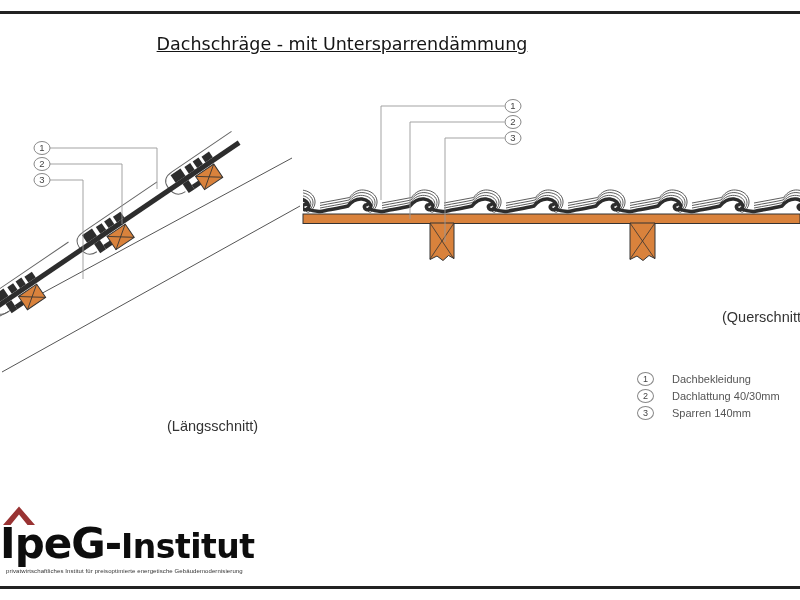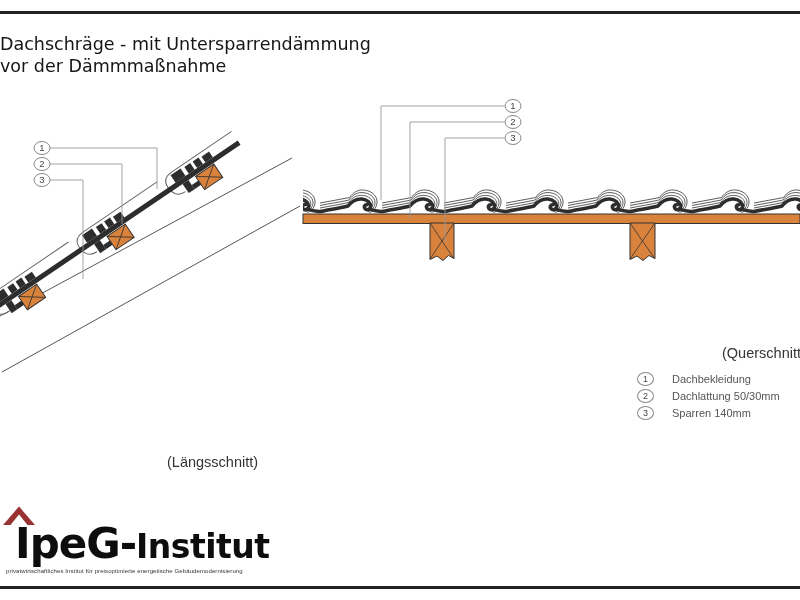--- a/index.html
+++ b/index.html
@@ -4,58 +4,57 @@
 <style>
   html,body{margin:0;padding:0;}
   body{
     width:800px;height:600px;position:relative;overflow:hidden;
     background:#ffffff;font-family:"Liberation Sans",sans-serif;
   }
   .hbar{position:absolute;left:0;width:800px;height:3px;background:#222222;}
   .hbar.top{top:11px;}
   .hbar.bottom{top:586px;}
   .title{
-    position:absolute;top:34px;left:0;width:684px;text-align:left;
-    font-family:"DejaVu Sans",sans-serif;font-size:17.5px;line-height:21.5px;color:#151515;
+    position:absolute;top:34px;left:0;width:684px;text-align:center;
+    font-family:"DejaVu Sans",sans-serif;font-size:17.5px;line-height:21.5px;color:#151515;text-decoration:underline;
   }
   .svg-layer{position:absolute;left:0;top:0;}
   .section-label{
     position:absolute;font-family:"Liberation Sans",sans-serif;
-    font-size:14.5px;color:#333;white-space:nowrap;margin-top:36px;
+    font-size:14.5px;color:#333;white-space:nowrap;
   }
   #label-laengsschnitt{left:167px;top:418px;width:120px;text-align:left;}
   #label-querschnitt{left:722px;top:309px;}
   .legend{position:absolute;left:637px;top:372px;}
   .legend-row{display:flex;align-items:center;height:13px;margin-bottom:4px;}
   .legend-circle{
     width:15px;height:12px;border:1px solid #888;border-radius:50%;
     font-size:9px;line-height:12px;text-align:center;color:#444;flex:0 0 auto;
   }
   .legend-label{font-size:11px;color:#555;margin-left:18px;white-space:nowrap;}
   .logo{position:absolute;left:0;top:500px;width:260px;}
   .logo-chevron{position:absolute;left:2px;top:4px;}
   .logo-text{
-    position:absolute;left:15px;top:19px;white-space:nowrap;color:#0d0d0d;
+    position:absolute;left:0;top:19px;white-space:nowrap;color:#0d0d0d;
     font-family:"DejaVu Sans",sans-serif;font-weight:bold;
   }
   .brand-main{font-size:42px;letter-spacing:-1px;}
   .brand-suffix{font-size:33px;letter-spacing:-0.5px;}
   .logo-tagline{
     position:absolute;left:6px;top:68px;font-size:6px;color:#333;
     letter-spacing:0.1px;white-space:nowrap;
   }
 </style>
 </head>
 <body>
 
 <div class="hbar top"></div>
 
 <div class="title">
   <div>Dachschräge - mit Untersparrendämmung</div>
-  <div>vor der Dämmmaßnahme</div>
 </div>
 
 <svg class="svg-layer" width="800" height="600" viewBox="0 0 800 600">
 
   <g>
 
     <line x1="0" y1="316" x2="292" y2="158" stroke="#555" stroke-width="1"></line>
     <line x1="2" y1="372" x2="300" y2="206" stroke="#555" stroke-width="1"></line>
 
     <g transform="translate(27,289.5) rotate(-34.15)">
@@ -198,21 +197,21 @@
 <div class="section-label" id="label-laengsschnitt">(Längsschnitt)</div>
 <div class="section-label" id="label-querschnitt">(Querschnitt</div>
 
 <div class="legend">
   <div class="legend-row">
     <span class="legend-circle">1</span>
     <span class="legend-label">Dachbekleidung</span>
   </div>
   <div class="legend-row">
     <span class="legend-circle">2</span>
-    <span class="legend-label">Dachlattung 50/30mm</span>
+    <span class="legend-label">Dachlattung 40/30mm</span>
   </div>
   <div class="legend-row">
     <span class="legend-circle">3</span>
     <span class="legend-label">Sparren 140mm</span>
   </div>
 </div>
 
 <div class="logo">
   <svg class="logo-chevron" width="34" height="22" viewBox="0 0 34 22">
     <path d="M1,21 L17,2.5 L33,21 L25.5,21 L17,10.5 L8.5,21 Z" fill="#993333"></path>

